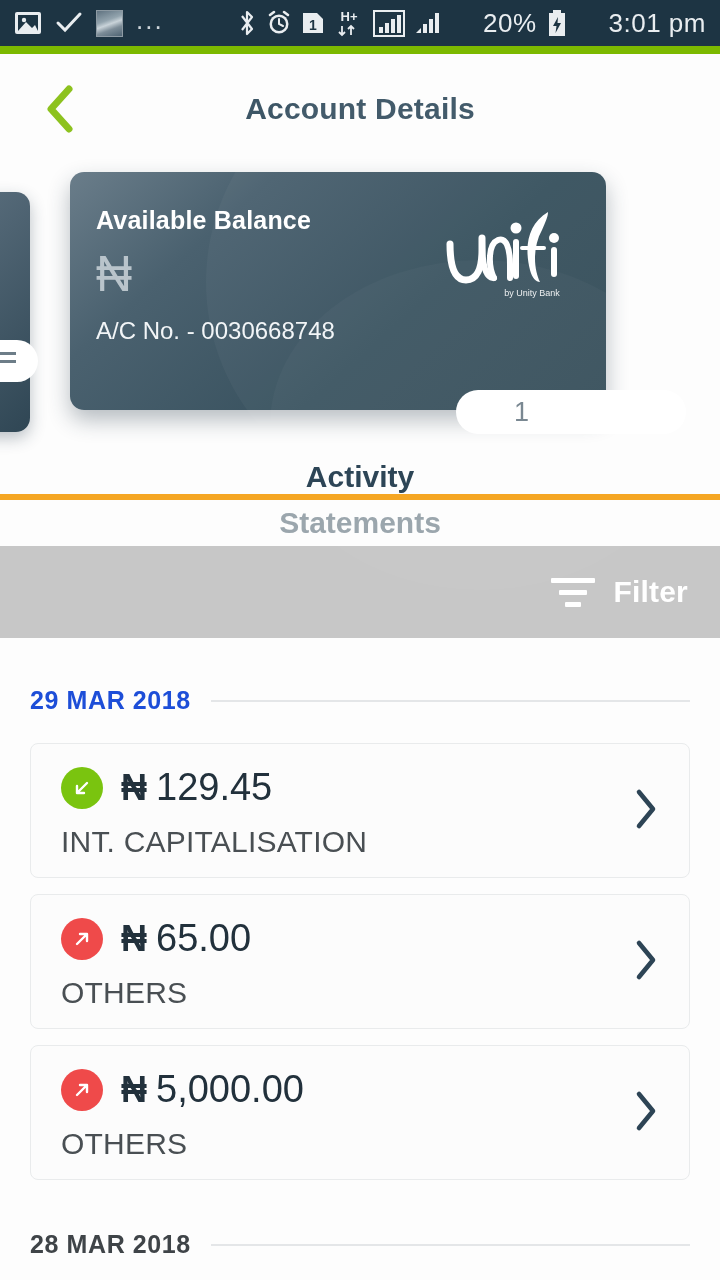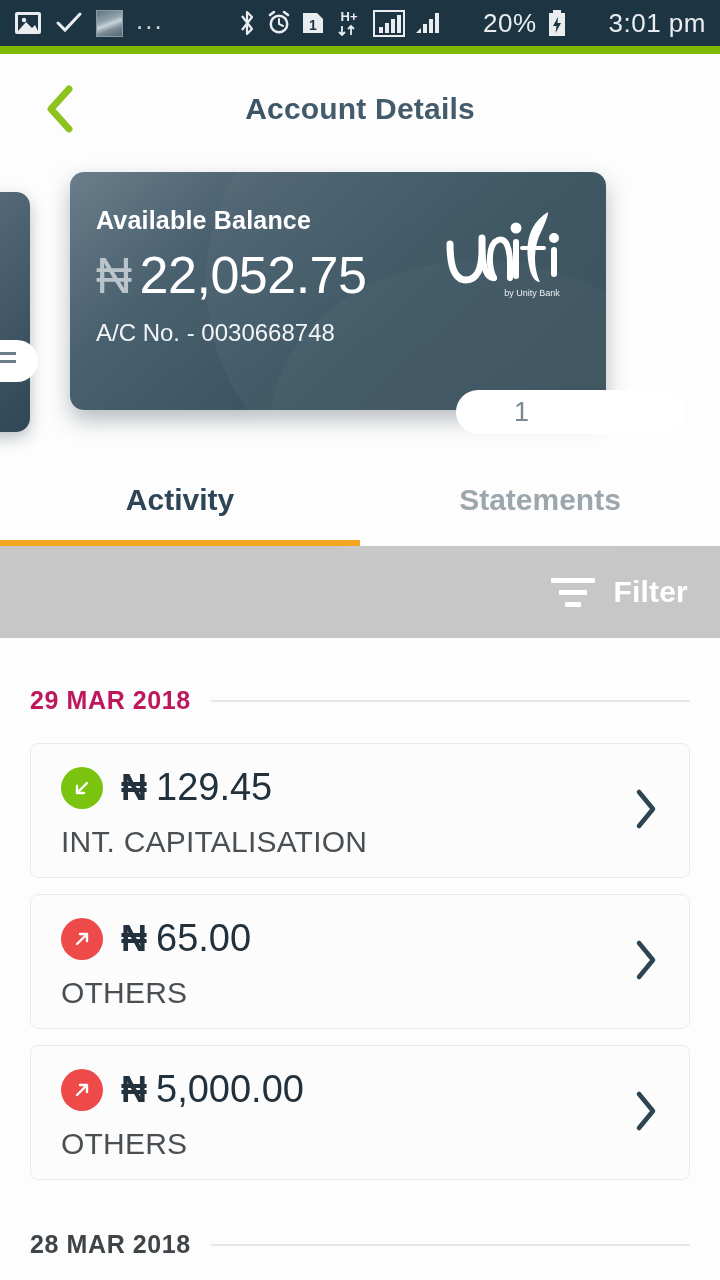--- a/index.html
+++ b/index.html
@@ -79,21 +79,21 @@
   .card-logo { position:absolute; right:42px; top:36px; z-index:3; }
   .card-pill {
     position:absolute; right:-80px; top:218px; width:230px; height:44px;
     background:#ffffff; border-radius:22px; z-index:4;
     display:flex; align-items:center; justify-content:flex-start;
     padding-left:58px;
   }
   .card-pill span { font-size:27px; color:#7a8892; font-weight:400; }
 
   
-  .tabs { display:flex; height:92px; background:#fdfdfd; }
+  .tabs { display:flex; height:92px; background:#fdfdfd;flex-direction:column; }
   .tab {
     flex:1; display:flex; align-items:center; justify-content:center;
     font-size:30px; font-weight:bold; position:relative; cursor:pointer;
   }
   .tab.active { color:#2d4556; }
   .tab.inactive { color:#9ba6ad; }
   .tab.active:after {
     content:""; position:absolute; left:0; right:0; bottom:0; height:6px; background:#f5a623;
   }
 
@@ -105,21 +105,21 @@
   .filter-icon { display:flex; flex-direction:column; align-items:center; gap:7px; }
   .filter-icon i { display:block; background:#ffffff; height:5px; border-radius:1px; }
   .filter-icon i:nth-child(1){ width:44px; }
   .filter-icon i:nth-child(2){ width:28px; }
   .filter-icon i:nth-child(3){ width:16px; }
   .filter-label { font-size:30px; font-weight:bold; color:#ffffff; letter-spacing:.2px; }
 
   
   .list { padding:0 30px; background:#fdfdfd; }
   .date-row { display:flex; align-items:center; gap:20px; padding:48px 0 28px 0; }
-  .date-text { font-size:25px; font-weight:bold; color:#be185d; letter-spacing:.6px; white-space:nowrap; }
+  .date-text { font-size:25px; font-weight:bold; color:#1d4ed8; letter-spacing:.6px; white-space:nowrap; }
   .date-line { flex:1; height:2px; background:#e4e6e8; }
 
   .txn {
     background:#fcfcfc; border:1px solid #e9ebec; border-radius:8px;
     height:135px; margin-bottom:16px; padding:22px 26px 0 30px;
     display:flex; align-items:flex-start; position:relative; cursor:pointer;
   }
   .txn-main { flex:1; }
   .txn-top { display:flex; align-items:center; gap:18px; }
   .dir-badge {
@@ -216,21 +216,20 @@
     </div>
 
     <div class="card">
       <div class="card-sheen"></div>
       <div class="card-sheen2"></div>
 
       <div class="bal-label">Available Balance</div>
 
       <div class="bal-amount">
         <span class="naira">₦</span>
-        <span>22,052.75</span>
       </div>
 
       <div class="acct-no">A/C No. - 0030668748</div>
 
       <div class="card-logo">
         <svg width="120" height="92" viewBox="0 0 120 92">
 
           <path d="M6 36 C6 58, 10 72, 22 72 C33 72, 38 60, 38 42 L38 30" stroke="#ffffff" stroke-width="7" fill="none" stroke-linecap="round"></path>
           <path d="M38 30 C38 52, 40 70, 50 70" stroke="#ffffff" stroke-width="6" fill="none" stroke-linecap="round"></path>
 

